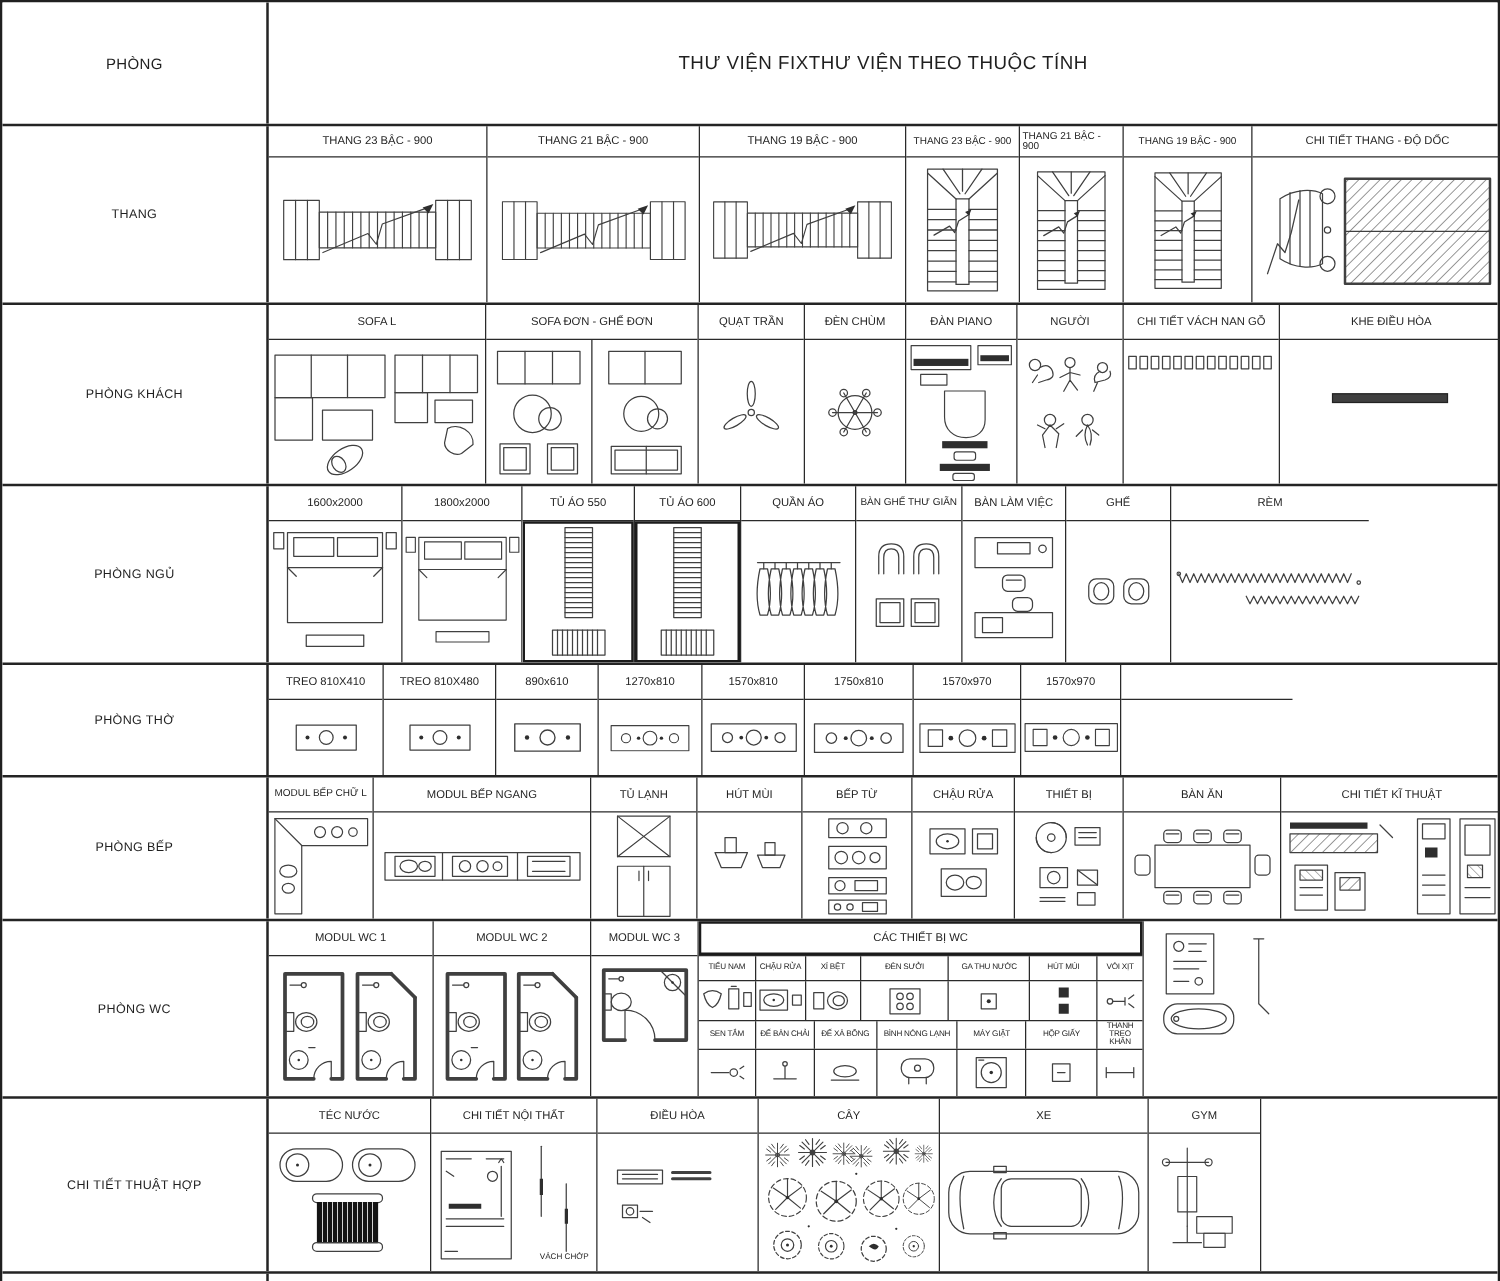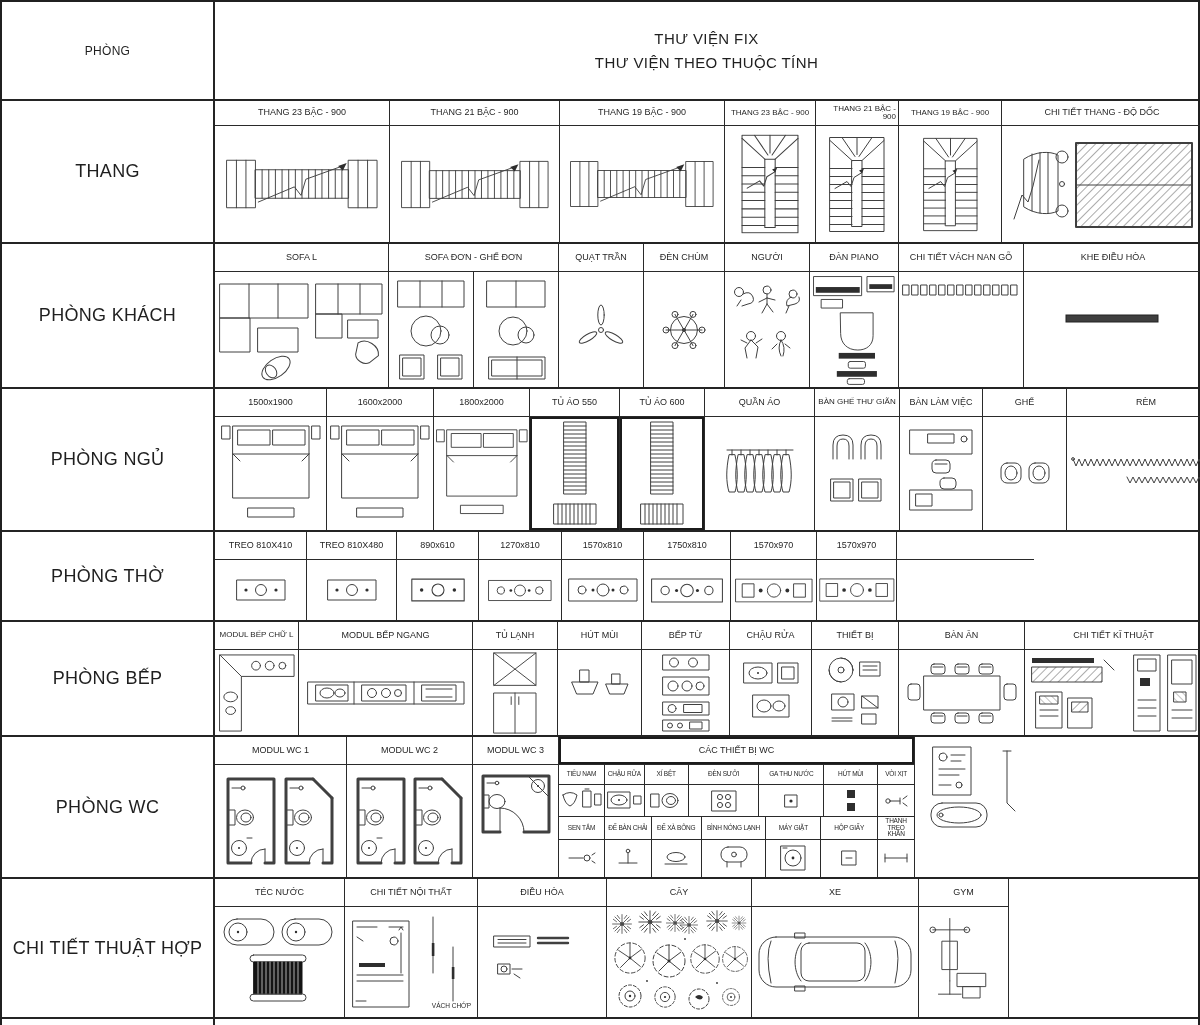--- a/index.html
+++ b/index.html
@@ -1,33 +1,33 @@
 <!DOCTYPE html>
 <html><head>
 <meta charset="utf-8">
 <style>
   html,body{margin:0;padding:0;background:#fff}
   body{font-family:"Liberation Sans",sans-serif;color:#1f1f1f}
   #sheet{position:relative;width:1200px;height:1025px;background:#fff;border:2px solid #202020;border-bottom:none;box-sizing:border-box}
   *{box-sizing:border-box}
   .r{position:absolute;left:0;width:1196px;display:flex;border-top:2px solid #242424;background:#fff}
-  .rl{flex:0 0 213px;display:flex;align-items:center;justify-content:center;text-align:center;font-size:18px;letter-spacing:.3px;border-right:2px solid #242424;padding:0 6px}
+  .rl{flex:0 0 213px;display:flex;align-items:center;justify-content:center;text-align:center;font-size:10px;letter-spacing:.3px;border-right:2px solid #242424;padding:0 6px}
   .rc{flex:1;display:flex;min-width:0}
   .c{flex:0 0 auto;display:flex;flex-direction:column;border-right:1px solid #2a2a2a;min-width:0}
   .c.last{border-right:none}
-  .ch{display:flex;align-items:center;justify-content:center;text-align:right;font-size:9px;line-height:1.05;border-bottom:1px solid #2a2a2a;padding:1px 2px;flex:0 0 28px}
+  .ch{display:flex;align-items:center;justify-content:center;text-align:left;font-size:9px;line-height:1.05;border-bottom:1px solid #2a2a2a;padding:1px 2px;flex:0 0 28px}
   .ch-sm{font-size:8px}
   .cb{flex:1;display:flex;align-items:center;justify-content:center;position:relative;overflow:hidden}
   .cb.top{align-items:flex-start;padding-top:8px}
   .boldbody{box-shadow:inset 0 0 0 2px #1b1b1b}
   .boldhdr{box-shadow:inset 0 0 0 2px #1b1b1b}
   .split{flex:1;display:flex;width:100%}
   .split>div{flex:1;display:flex;align-items:center;justify-content:center}
   .split>div:first-child{border-right:1px solid #2a2a2a}
-  .title-area{flex:1;display:flex;flex-direction:column;align-items:center;justify-content:center;font-size:15px;line-height:1.6;letter-spacing:.4px;text-align:center}
+  .title-area{flex:1;display:flex;flex-direction:row;align-items:center;justify-content:center;font-size:15px;line-height:1.6;letter-spacing:.4px;text-align:center}
   svg.draw{stroke:#404040;fill:none;stroke-width:1;stroke-linejoin:round;stroke-linecap:round;display:block}
   .f{fill:#2e2e2e;stroke:none}
   .fx{display:flex;flex-direction:column;flex:1}
   .fxrow{display:flex;border-bottom:1px solid #2a2a2a}
   .fxrow.nb{border-bottom:none}
   .fxc{display:flex;align-items:center;justify-content:center;border-right:1px solid #2a2a2a;overflow:hidden;text-align:center}
   .fxc.last{border-right:none}
   .fxlbl{font-size:6.5px;line-height:1;letter-spacing:-.2px;padding:1px}
   .annot{position:absolute;font-size:6.5px;letter-spacing:0;white-space:nowrap}
 </style>
@@ -316,20 +316,37 @@
           <svg class="draw" width="46" height="46" viewBox="0 0 46 46">
             <circle cx="23" cy="23" r="13.5"></circle>
               <circle cx="23" cy="23" r="2" class="f"></circle>
             <path d="M23,23 L41,23 M23,23 L32,38.6 M23,23 L14,38.6 M23,23 L5,23 M23,23 L14,7.4 M23,23 L32,7.4"></path>
             <circle cx="41" cy="23" r="3"></circle>
               <circle cx="32" cy="38.6" r="3"></circle>
               <circle cx="14" cy="38.6" r="3"></circle>
             <circle cx="5" cy="23" r="3"></circle>
               <circle cx="14" cy="7.4" r="3"></circle>
               <circle cx="32" cy="7.4" r="3"></circle>
+          </svg>
+        </div>
+      </div>
+      <div class="c" style="width:89px">
+        <div class="ch">ĐÀN PIANO</div>
+        <div class="cb">
+          <svg class="draw" width="84" height="114" viewBox="0 0 88 116">
+            <rect x="2" y="2" width="50" height="20"></rect>
+              <rect x="4" y="13" width="46" height="6" class="f"></rect>
+            <rect x="58" y="2" width="28" height="16"></rect>
+              <rect x="60" y="10" width="24" height="5" class="f"></rect>
+            <rect x="10" y="26" width="22" height="9"></rect>
+            <path d="M30,40 h34 v24 c0,10 -7,15 -16,15 c-11,0 -18,-7 -18,-17 z"></path>
+            <rect x="28" y="82" width="38" height="6" class="f"></rect>
+              <rect x="38" y="91" width="18" height="7" rx="2"></rect>
+            <rect x="26" y="101" width="42" height="6" class="f"></rect>
+              <rect x="37" y="109" width="18" height="6" rx="2"></rect>
           </svg>
         </div>
       </div>
       <div class="c" style="width:85px">
         <div class="ch">NGƯỜI</div>
         <div class="cb">
           <svg class="draw" width="76" height="100" viewBox="0 0 76 100">
             <g>
                 <circle cx="10" cy="12" r="4.5"></circle>
                 <path d="M14,14 q7,-4 10,3 q2,6 -5,7 l-6,2 M12,20 l-4,6"></path>
@@ -346,37 +363,20 @@
                 <circle cx="22" cy="56" r="4.5"></circle>
                 <path d="M22,60 l-6,8 l2,10 M22,60 l7,7 l-2,11 M18,63 l-6,-3 M27,63 l6,-4"></path>
               </g>
             <g>
                 <circle cx="52" cy="56" r="4.5"></circle>
                 <path d="M52,60 q-4,8 0,16 M52,60 q5,7 2,16 M48,64 l-5,5 M56,64 l5,4"></path>
               </g>
           </svg>
         </div>
       </div>
-      <div class="c" style="width:89px">
-        <div class="ch">ĐÀN PIANO</div>
-        <div class="cb">
-          <svg class="draw" width="84" height="114" viewBox="0 0 88 116">
-            <rect x="2" y="2" width="50" height="20"></rect>
-              <rect x="4" y="13" width="46" height="6" class="f"></rect>
-            <rect x="58" y="2" width="28" height="16"></rect>
-              <rect x="60" y="10" width="24" height="5" class="f"></rect>
-            <rect x="10" y="26" width="22" height="9"></rect>
-            <path d="M30,40 h34 v24 c0,10 -7,15 -16,15 c-11,0 -18,-7 -18,-17 z"></path>
-            <rect x="28" y="82" width="38" height="6" class="f"></rect>
-              <rect x="38" y="91" width="18" height="7" rx="2"></rect>
-            <rect x="26" y="101" width="42" height="6" class="f"></rect>
-              <rect x="37" y="109" width="18" height="6" rx="2"></rect>
-          </svg>
-        </div>
-      </div>
       <div class="c" style="width:125px">
         <div class="ch">CHI TIẾT VÁCH NAN GỖ</div>
         <div class="cb top">
           <svg class="draw" width="120" height="20" viewBox="0 0 120 20">
             <path d="M2,5h6v10h-6zM11,5h6v10h-6zM20,5h6v10h-6zM29,5h6v10h-6zM38,5h6v10h-6zM47,5h6v10h-6zM56,5h6v10h-6zM65,5h6v10h-6zM74,5h6v10h-6zM83,5h6v10h-6zM92,5h6v10h-6zM101,5h6v10h-6zM110,5h6v10h-6z"></path>
           </svg>
         </div>
       </div>
       <div class="c last" style="width:178px">
         <div class="ch">KHE ĐIỀU HÒA</div>
@@ -385,28 +385,20 @@
             <rect x="1" y="1" width="92" height="7" fill="#3f3f3f" stroke="#222" stroke-width="1"></rect>
           </svg>
         </div>
       </div>
     </div>
   </div>
 
   <div class="r" style="top:385px;height:143px">
     <div class="rl">PHÒNG NGỦ</div>
     <div class="rc">
-      <div class="c" style="width:112px">
-        <div class="ch">1500x1900</div>
-        <div class="cb">
-            <svg class="draw" width="100" height="100" viewBox="0 0 100 100">
-              <use href="#sBed"></use>
-            </svg>
-          </div>
-      </div>
       <div class="c" style="width:107px">
         <div class="ch">1600x2000</div>
         <div class="cb">
             <svg class="draw" width="100" height="100" viewBox="0 0 100 100">
               <use href="#sBed"></use>
             </svg>
           </div>
       </div>
       <div class="c" style="width:96px">
         <div class="ch">1800x2000</div>
@@ -425,21 +417,21 @@
           </div>
       </div>
       <div class="c" style="width:85px">
         <div class="ch">TỦ ÁO 600</div>
         <div class="cb boldbody">
             <svg class="draw" width="56" height="108" viewBox="0 0 56 108">
               <use href="#sWard"></use>
             </svg>
           </div>
       </div>
-      <div class="c" style="width:110px">
+      <div class="c" style="width:92px">
         <div class="ch">QUẦN ÁO</div>
         <div class="cb">
           <svg class="draw" width="72" height="60" viewBox="0 0 72 60">
             <path d="M3,6 H69"></path>
             <path d="M8,6v5 M17,6v5 M26,6v5 M35,6v5 M44,6v5 M53,6v5 M62,6v5"></path>
             <path d="M5,11 C2,25 2,38 5,48 L11,48 C14,38 14,25 11,11 Z M14,11 C11,25 11,38 14,48 L20,48 C23,38 23,25 20,11 Z M23,11 C20,25 20,38 23,48 L29,48 C32,38 32,25 29,11 Z M32,11 C29,25 29,38 32,48 L38,48 C41,38 41,25 38,11 Z M41,11 C38,25 38,38 41,48 L47,48 C50,38 50,25 47,11 Z M50,11 C47,25 47,38 50,48 L56,48 C59,38 59,25 56,11 Z M59,11 C56,25 56,38 59,48 L65,48 C68,38 68,25 65,11 Z"></path>
           </svg>
         </div>
       </div>
       <div class="c" style="width:85px">

